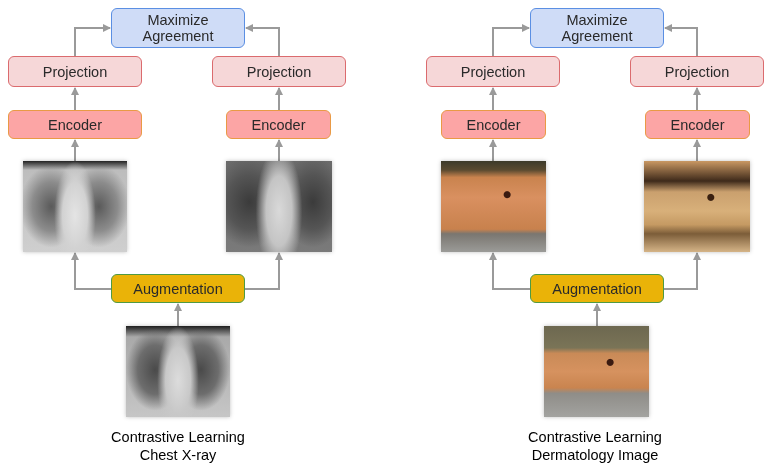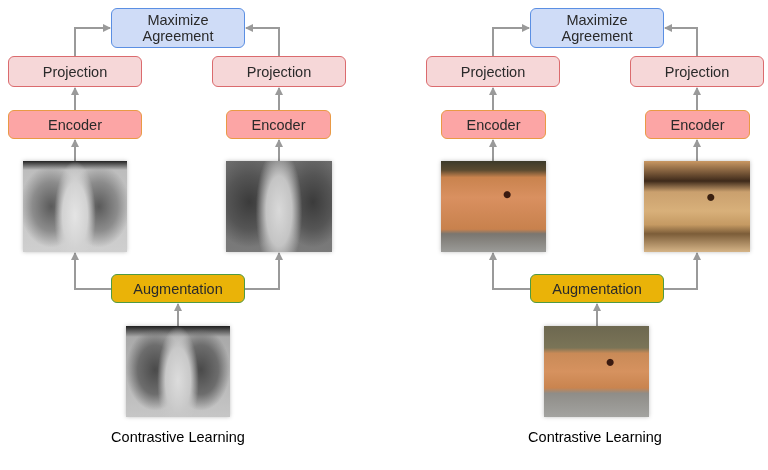--- a/index.html
+++ b/index.html
@@ -93,20 +93,21 @@
     <span>Encoder</span>
   </div>
   <div class="img xray-a" style="left:23px;top:161px;width:104px;height:91px;" title="augmented chest x-ray (high contrast)"></div>
   <div class="img xray-b" style="left:226px;top:161px;width:106px;height:91px;" title="augmented chest x-ray (cropped, darker)"></div>
   <div class="box augment" style="left:111px;top:274px;width:134px;height:29px;">
     <span>Augmentation</span>
   </div>
   <div class="img xray-c" style="left:126px;top:326px;width:104px;height:91px;" title="original chest x-ray"></div>
   <div class="caption" style="left:68px;top:428px;width:220px;">
     <div>Contrastive Learning</div>
+    <div>Chest X-ray</div>
   </div>
 </div>
 
 <div>
   <div class="box maximize" style="left:530px;top:8px;width:134px;height:40px;">
     <span>Maximize Agreement</span>
   </div>
   <div class="box projection" style="left:426px;top:56px;width:134px;height:31px;">
     <span>Projection</span>
   </div>
@@ -120,14 +121,15 @@
     <span>Encoder</span>
   </div>
   <div class="img derm-a" style="left:441px;top:161px;width:105px;height:91px;" title="augmented skin image (cropped)"></div>
   <div class="img derm-b" style="left:644px;top:161px;width:106px;height:91px;" title="augmented skin image (color-jittered)"></div>
   <div class="box augment" style="left:530px;top:274px;width:134px;height:29px;">
     <span>Augmentation</span>
   </div>
   <div class="img derm-c" style="left:544px;top:326px;width:105px;height:91px;" title="original skin image with lesion"></div>
   <div class="caption" style="left:485px;top:428px;width:220px;">
     <div>Contrastive Learning</div>
+    <div>Dermatology Image</div>
   </div>
 </div>
 
 </body></html>

